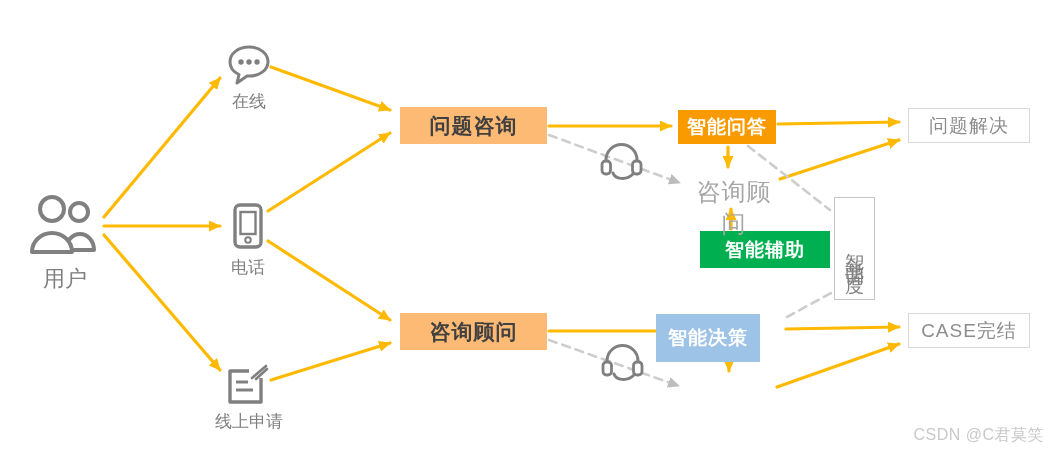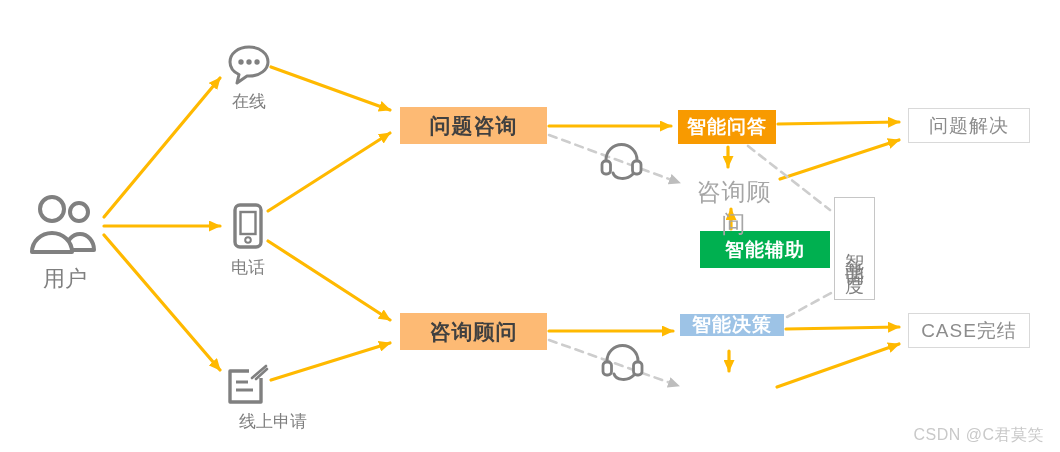--- a/index.html
+++ b/index.html
@@ -112,21 +112,21 @@
   </div>
   <div class="chan-label" style="left:218px;top:256px;width:60px;">电话</div>
 
   <div class="node icon-node" style="left:227px;top:363px;width:42px;height:43px;">
     <svg width="42" height="43" viewBox="0 0 42 43">
       <path d="M34,15 V39 H3 V8 H22" fill="none" stroke="#808080" stroke-width="3.4" stroke-linejoin="round"></path>
       <path d="M9,19 h12 M9,27 h17" stroke="#808080" stroke-width="2.8"></path>
       <path d="M25,15 L39,3 M29,16 L40,6" stroke="#808080" stroke-width="2.6" stroke-linecap="round"></path>
     </svg>
   </div>
-  <div class="chan-label" style="left:206px;top:410px;width:86px;margin-left:24px;">线上申请</div>
+  <div class="chan-label" style="left:206px;top:410px;width:86px;">线上申请</div>
 
   <div class="node stage-box" style="left:400px;top:107px;width:147px;height:37px;">问题咨询</div>
   <div class="node stage-box" style="left:400px;top:313px;width:147px;height:37px;">咨询顾问</div>
 
   <div class="node icon-node" style="left:598px;top:142px;width:47px;height:39px;">
     <svg width="47" height="39" viewBox="0 0 47 39">
       <path d="M8,23 v-5 a15.5,15.5 0 0 1 31,0 v5" fill="none" stroke="#808080" stroke-width="3"></path>
       <rect x="4" y="19" width="8.5" height="13" rx="3.5" fill="#ffffff" stroke="#808080" stroke-width="2.8"></rect>
       <rect x="34.5" y="19" width="8.5" height="13" rx="3.5" fill="#ffffff" stroke="#808080" stroke-width="2.8"></rect>
       <path d="M15,31 c2,6 13,8 20,1" fill="none" stroke="#808080" stroke-width="3" stroke-linecap="round"></path>
@@ -136,21 +136,21 @@
     <svg width="47" height="39" viewBox="0 0 47 39">
       <path d="M8,23 v-5 a15.5,15.5 0 0 1 31,0 v5" fill="none" stroke="#808080" stroke-width="3"></path>
       <rect x="4" y="19" width="8.5" height="13" rx="3.5" fill="#ffffff" stroke="#808080" stroke-width="2.8"></rect>
       <rect x="34.5" y="19" width="8.5" height="13" rx="3.5" fill="#ffffff" stroke="#808080" stroke-width="2.8"></rect>
       <path d="M15,31 c2,6 13,8 20,1" fill="none" stroke="#808080" stroke-width="3" stroke-linecap="round"></path>
     </svg>
   </div>
 
   <div class="node ai-box ai-qa" style="left:678px;top:110px;width:98px;height:34px;">智能问答</div>
   <div class="node ai-box ai-assist" style="left:700px;top:231px;width:130px;height:37px;">智能辅助</div>
-  <div class="node ai-box ai-decision" style="left:680px;top:314px;width:104px;height:22px;">智能决策</div>
+  <div class="node ai-box ai-decision" style="left:656px;top:314px;width:104px;height:48px;">智能决策</div>
   <div class="node dispatch-box" style="left:834px;top:197px;width:41px;height:103px;">智能调度</div>
 
   <div class="node advisor" style="left:693px;top:176px;width:82px;">咨询顾问</div>
 
   <div class="node outline-box" style="left:908px;top:108px;width:122px;height:35px;">问题解决</div>
   <div class="node outline-box" style="left:908px;top:313px;width:122px;height:35px;">CASE完结</div>
 
   <div class="watermark">CSDN @C君莫笑</div>
 
 </div>

